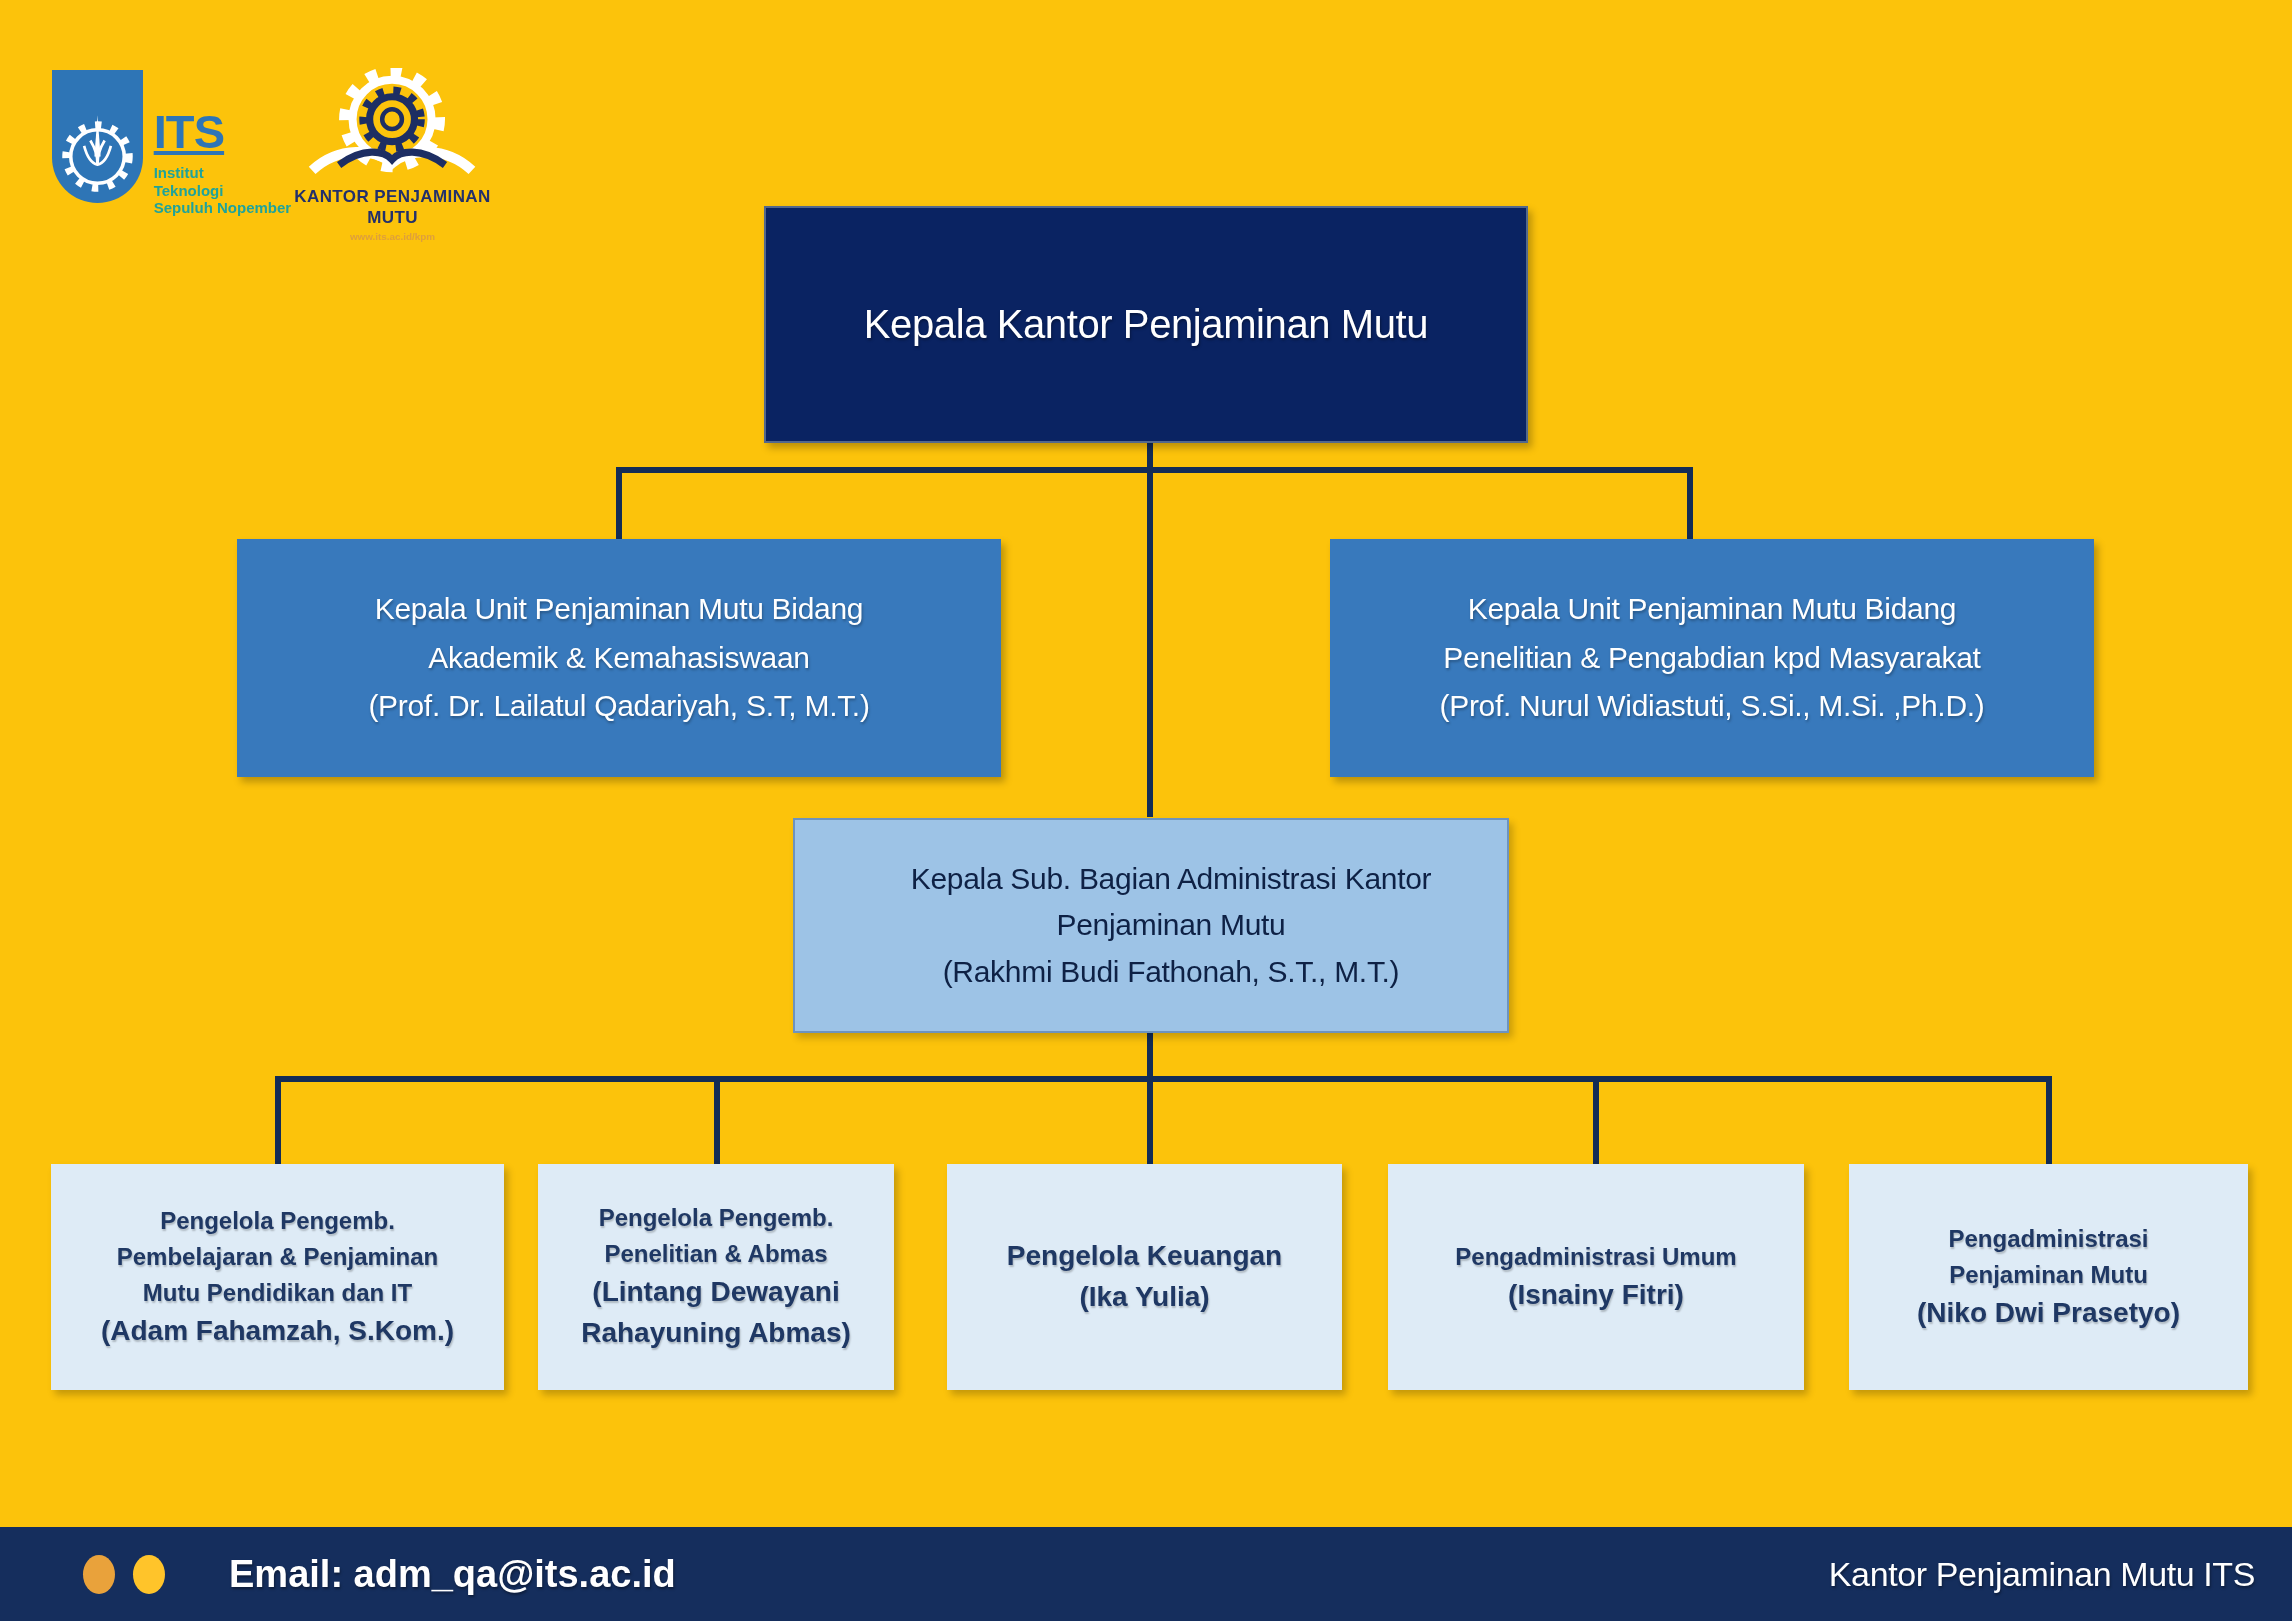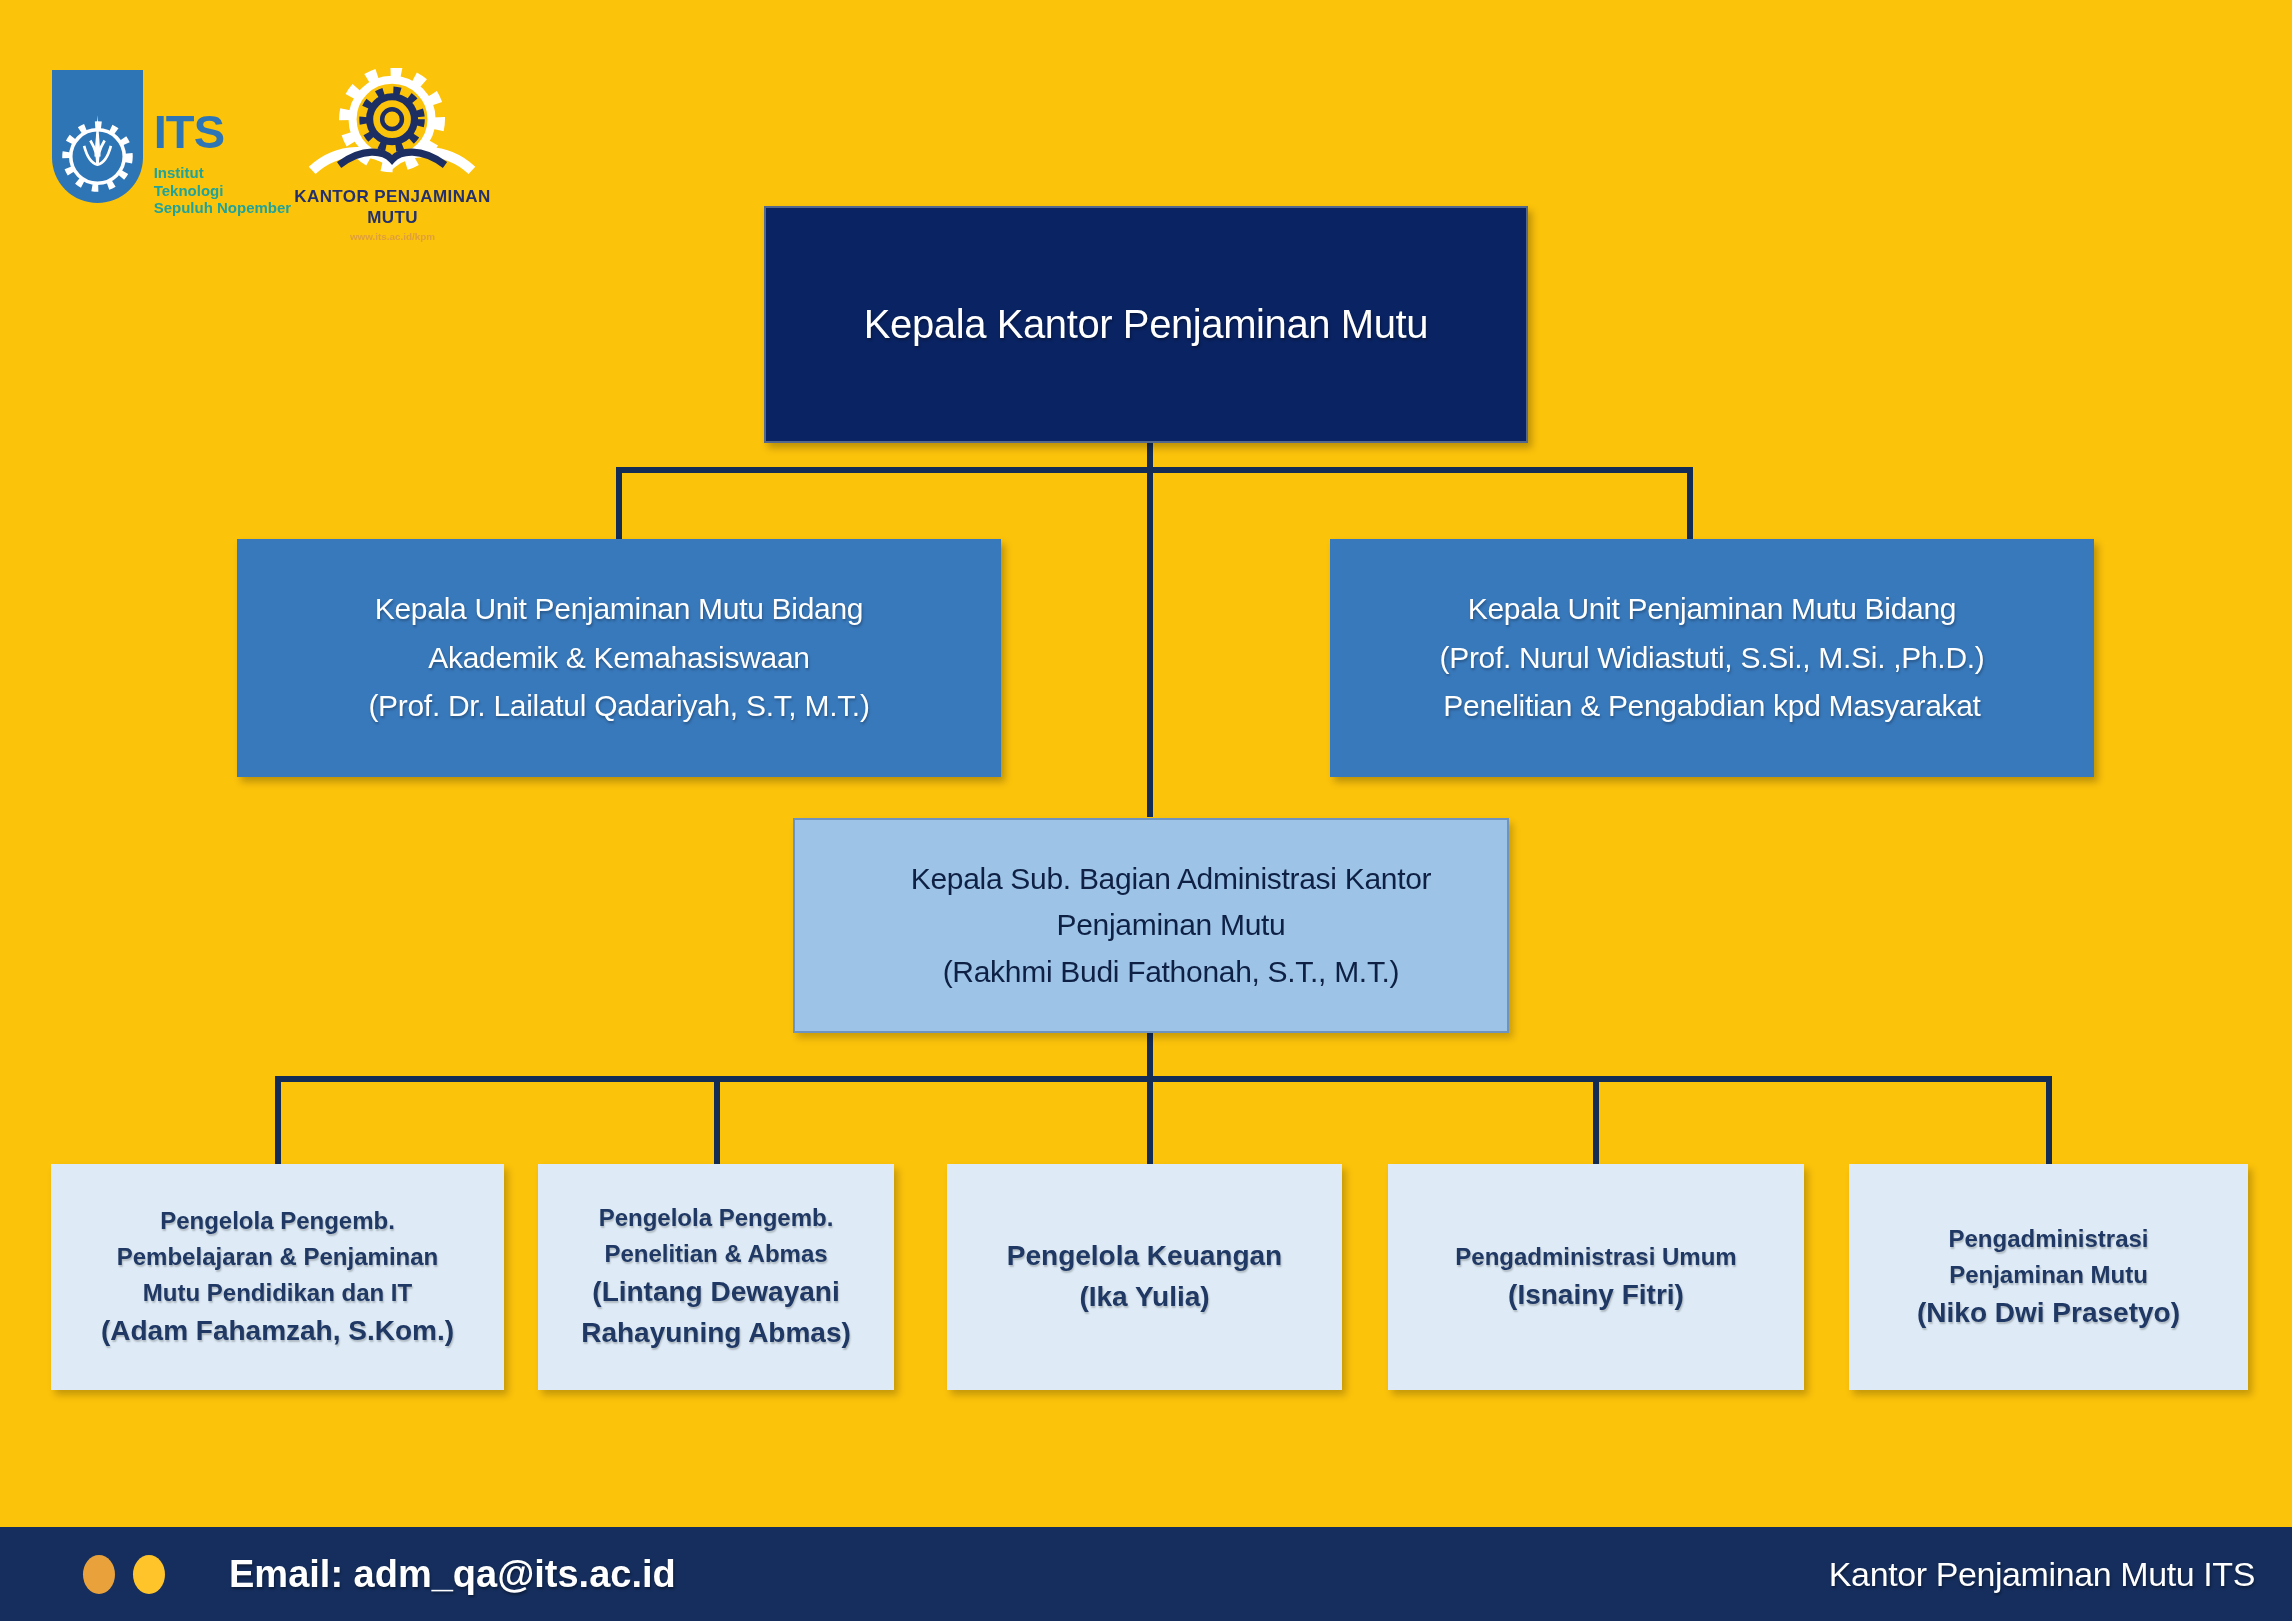--- a/index.html
+++ b/index.html
@@ -8,21 +8,21 @@
     background:#FCC30B;
     font-family:"Liberation Sans","DejaVu Sans",sans-serif;
   }
   .canvas{position:absolute;inset:0;}
 
   
   .its-logo{position:absolute;left:52px;top:70px;width:269px;height:143px;display:flex;}
   .its-shield{width:91px;height:133px;background:#2E75B6;border-radius:0 0 46px 46px;
     display:flex;align-items:flex-end;justify-content:center;}
   .its-textcol{margin-left:10.7px;padding-top:38px;}
-  .its-word{font-size:47px;font-weight:700;color:#2E75B6;letter-spacing:-0.9px;line-height:1;}
+  .its-word{font-size:47px;font-weight:700;color:#2E75B6;letter-spacing:-0.9px;line-height:1;text-decoration:underline;}
   .its-sub{margin-top:9px;font-size:15px;line-height:1.18;font-weight:700;color:#1FA39B;}
 
   .kpm-logo{position:absolute;left:294px;top:68px;width:197px;text-align:center;}
   .kpm-title{font-size:17px;font-weight:700;color:#23306B;letter-spacing:0.4px;line-height:1.25;}
   .kpm-url{margin-top:2.7px;font-size:9.9px;color:#DE9F3C;font-weight:700;}
 
   
   .box{position:absolute;box-sizing:border-box;display:flex;flex-direction:column;
        justify-content:center;align-items:center;text-align:center;}
   .root{left:764px;top:206px;width:764px;height:237px;background:#0A2362;
@@ -119,22 +119,22 @@
     <div class="t">Kepala Kantor Penjaminan Mutu</div>
   </div>
 
   <div class="box l2 l2a">
     <div>Kepala Unit Penjaminan Mutu Bidang</div>
     <div>Akademik &amp; Kemahasiswaan</div>
     <div>(Prof. Dr. Lailatul Qadariyah, S.T, M.T.)</div>
   </div>
   <div class="box l2 l2b">
     <div>Kepala Unit Penjaminan Mutu Bidang</div>
+    <div>Penelitian &amp; Pengabdian kpd Masyarakat</div>
     <div>(Prof. Nurul Widiastuti, S.Si., M.Si. ,Ph.D.)</div>
-    <div>Penelitian &amp; Pengabdian kpd Masyarakat</div>
   </div>
 
   <div class="box l3">
     <div>Kepala Sub. Bagian Administrasi Kantor</div>
     <div>Penjaminan Mutu</div>
     <div>(Rakhmi Budi Fathonah, S.T., M.T.)</div>
   </div>
 
   <div class="box l4 l4a">
     <div class="ln">Pengelola Pengemb.</div>

